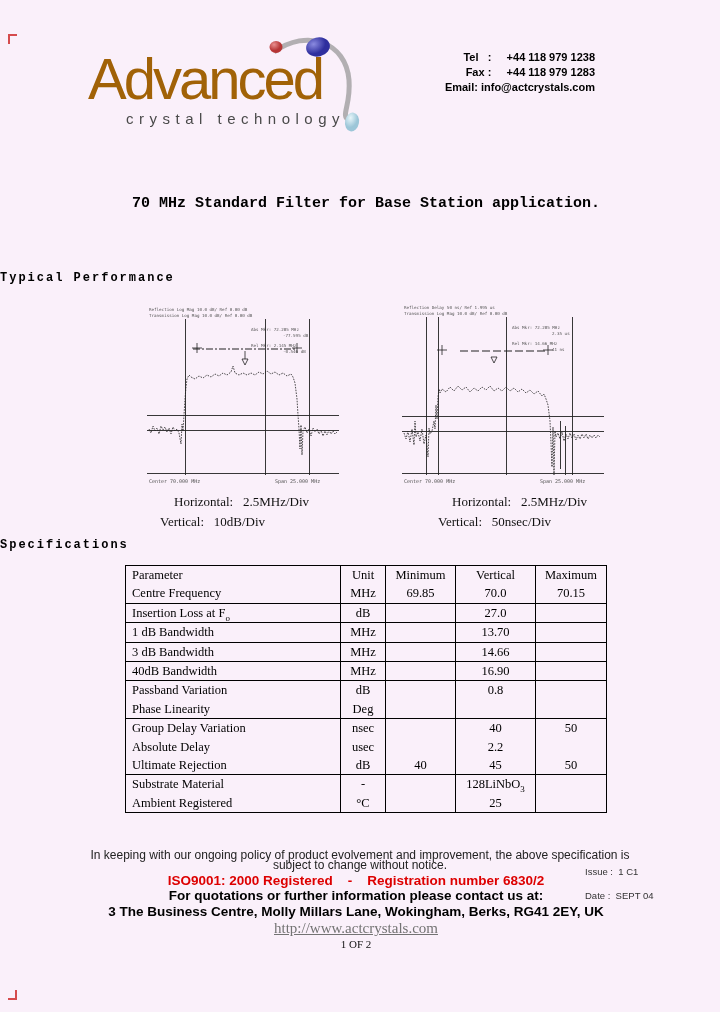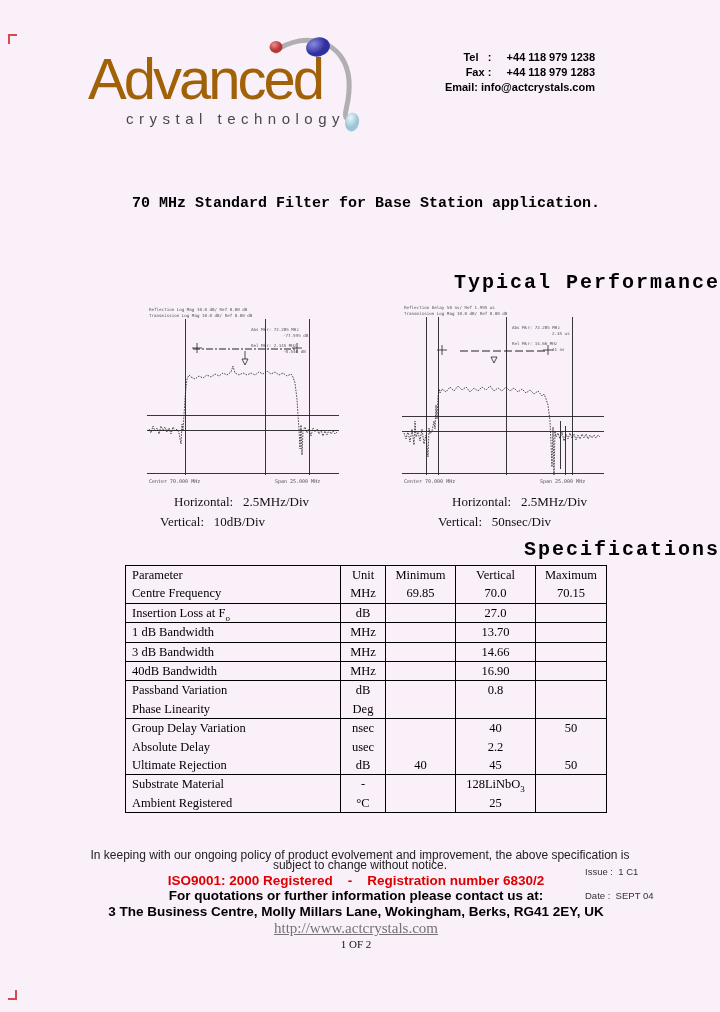--- a/index.html
+++ b/index.html
@@ -23,21 +23,21 @@
     font-family:"Liberation Sans",sans-serif;
     font-size:11px;font-weight:bold;color:#000;text-align:right;line-height:15px;
   }
   
   .doc-title{
     font-family:Liberation Mono, monospace;font-weight:bold;
     font-size:15px;line-height:19px;color:#000;
   }
   .section-heading{
     font-family:"Liberation Mono",monospace;font-weight:bold;
-    font-size:20px;letter-spacing:2px;color:#000;text-align:right;width:720px;
+    font-size:12px;letter-spacing:2px;color:#000;text-align:left;width:720px;
   }
   
   .graph svg{display:block}
   .graph-caption{
     font-size:13px;line-height:20px;color:#111;
   }
   .gh{font-family:"DejaVu Sans Mono",monospace;fill:#555}
   
   table.spec{
     border-collapse:collapse;table-layout:fixed;

